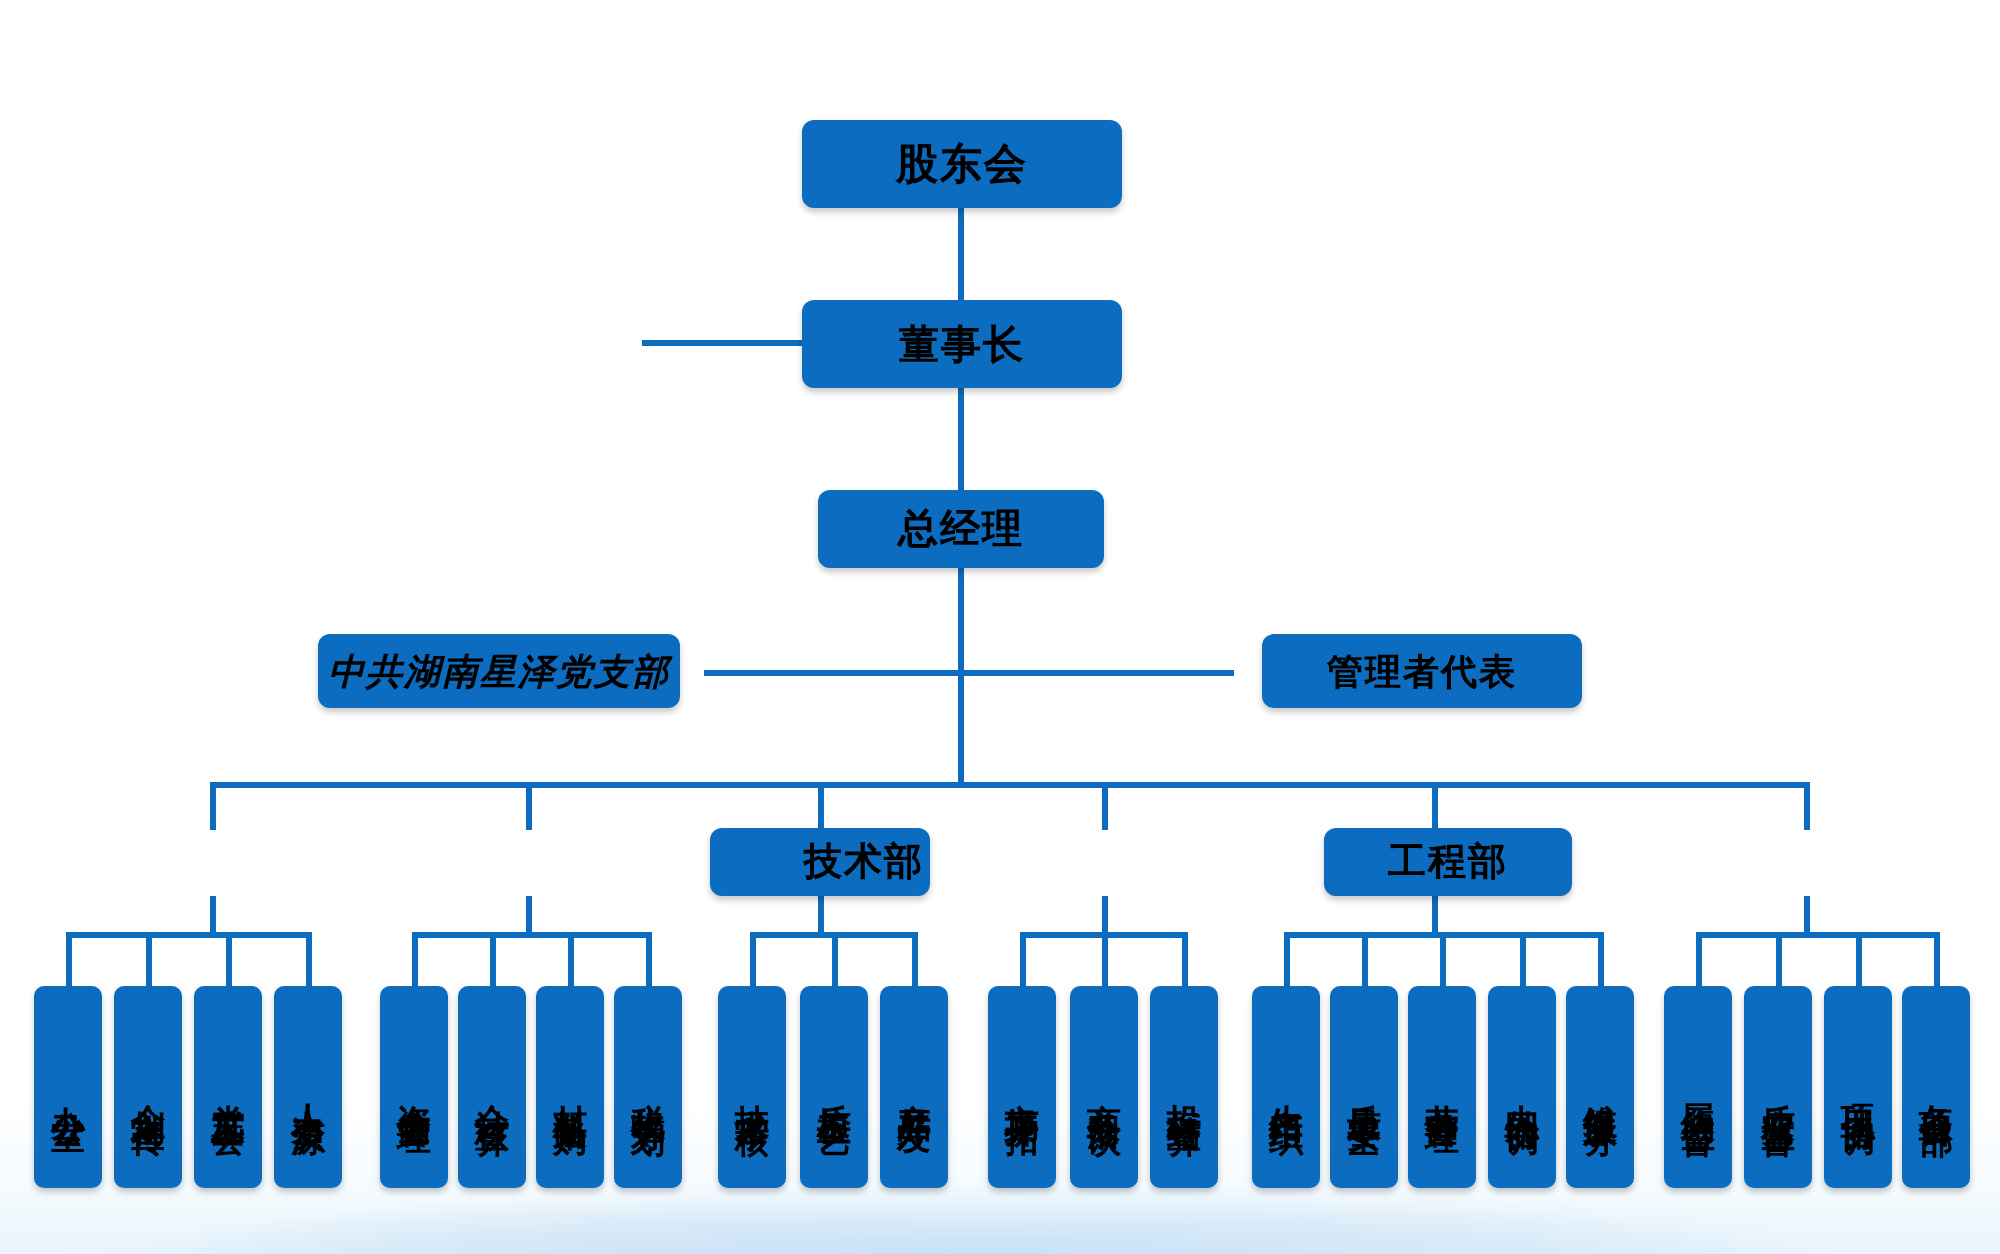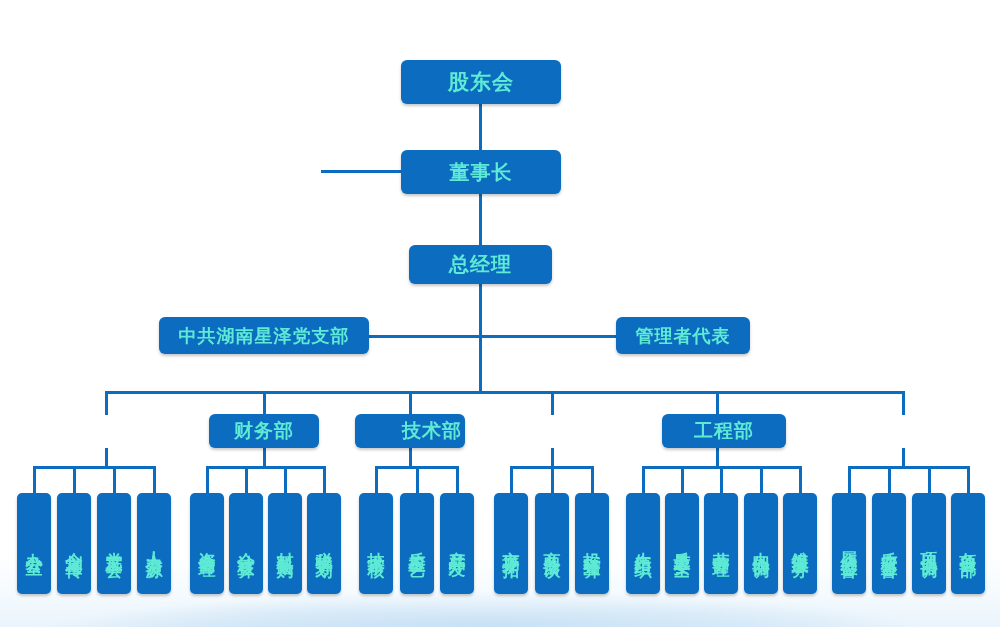--- a/index.html
+++ b/index.html
@@ -24,21 +24,21 @@
   
   .ln{position:absolute;background:#0c6cbf;}
   .ln.v{width:3px;}
   .ln.h{height:3px;}
 
   
   .node{
     position:absolute;
     background:#0c6cbf;
     border-radius:6px;
-    color:#5eead4;
+    color:#000000;
     font-weight:bold;
     display:flex;
     align-items:center;
     justify-content:center;
     text-align:center;
     box-shadow:0 2px 3px rgba(0,0,0,.22);
     box-sizing:border-box;
     letter-spacing:1px;
     -webkit-font-smoothing:antialiased;
   }
@@ -129,25 +129,24 @@
   <div class="ln v" style="left:928px;top:466px;height:28px;"></div>
   <div class="ln v" style="left:967px;top:466px;height:28px;"></div>
 
   <div class="node lvl1" style="left:401px;top:60px;width:160px;height:44px;">股东会</div>
 
 
   <div class="node lvl2" style="left:401px;top:150px;width:160px;height:44px;">董事长</div>
 
   <div class="node lvl3" style="left:409px;top:245px;width:143px;height:39px;">总经理</div>
 
-  <div class="node lvl4" style="left:159px;top:317px;width:210px;height:37px;">中共湖南星泽党支部</div>
+  <div class="node lvl4" style="left:159px;top:317px;width:181px;height:37px;font-style:italic;">中共湖南星泽党支部</div>
 
-  <div class="node lvl4" style="left:616px;top:317px;width:134px;height:37px;">管理者代表</div>
+  <div class="node lvl4" style="left:631px;top:317px;width:160px;height:37px;">管理者代表</div>
 
-  <div class="node dept" style="left:209px;top:414px;width:110px;height:34px;">财务部</div>
   <div class="node dept" style="left:355px;top:414px;width:110px;height:34px;padding-left:44px;">技术部</div>
   <div class="node dept" style="left:662px;top:414px;width:124px;height:34px;">工程部</div>
 
   <div class="node leaf" style="left:17px;top:493px;width:34px;height:101px;">办公室</div>
   <div class="node leaf" style="left:57px;top:493px;width:34px;height:101px;">企划宣传</div>
   <div class="node leaf" style="left:97px;top:493px;width:34px;height:101px;">党群工会</div>
   <div class="node leaf" style="left:137px;top:493px;width:34px;height:101px;">人力资源</div>
 
   <div class="node leaf" style="left:190px;top:493px;width:34px;height:101px;">资金管理</div>
   <div class="node leaf" style="left:229px;top:493px;width:34px;height:101px;">会计核算</div>

